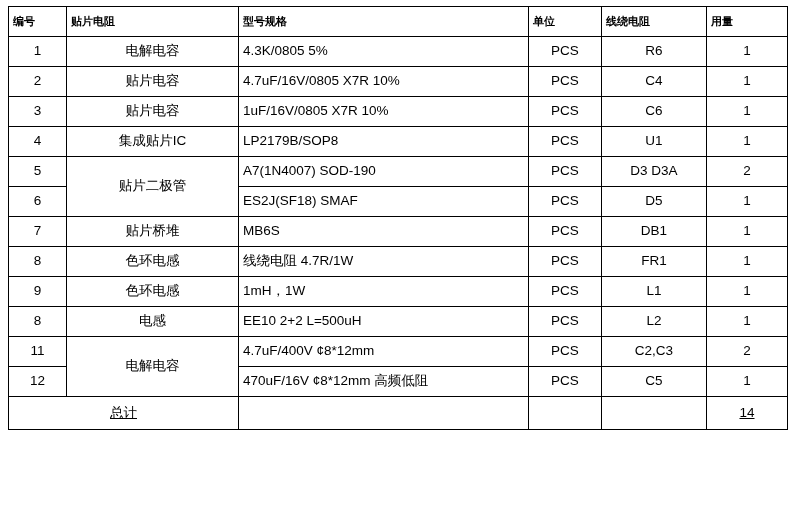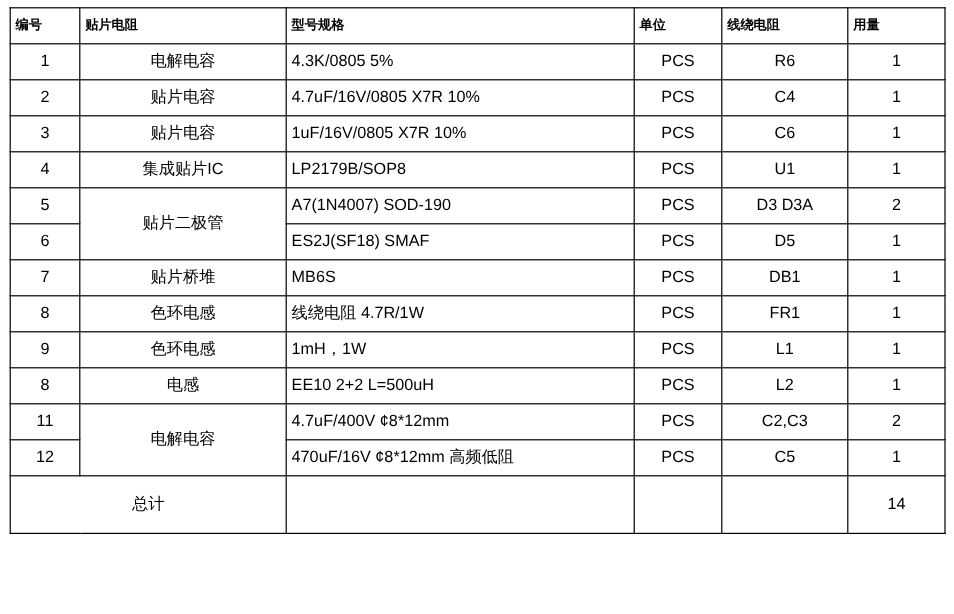--- a/index.html
+++ b/index.html
@@ -41,21 +41,21 @@
     vertical-align: middle;
   }
   table.bom thead th {
     font-weight: bold;
     text-align: left;
     font-size: 11px;
     height: 30px;
   }
   td.ctr { text-align: center; }
   td.lft { text-align: left; padding-left: 6px; }
-  tr.total-row td { height: 48px; }
+  tr.total-row td { height: 33px; text-decoration: underline; }
   td.empty { border: 1px solid #000000; }
 </style>
 </head>
 <body>
 
 <div id="bom-wrap">
   <table class="bom">
     <colgroup>
       <col class="c-num">
       <col class="c-name">

